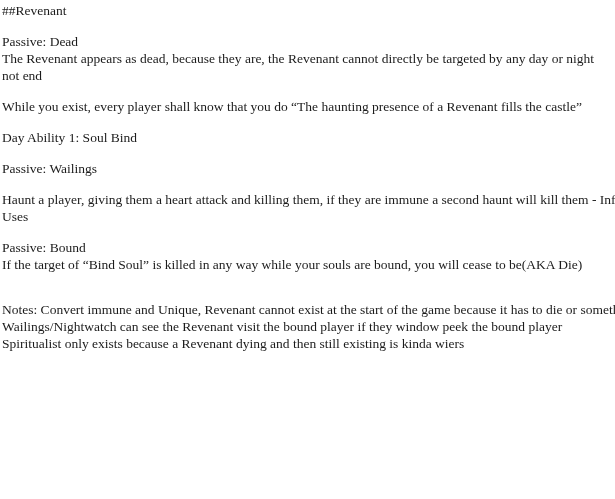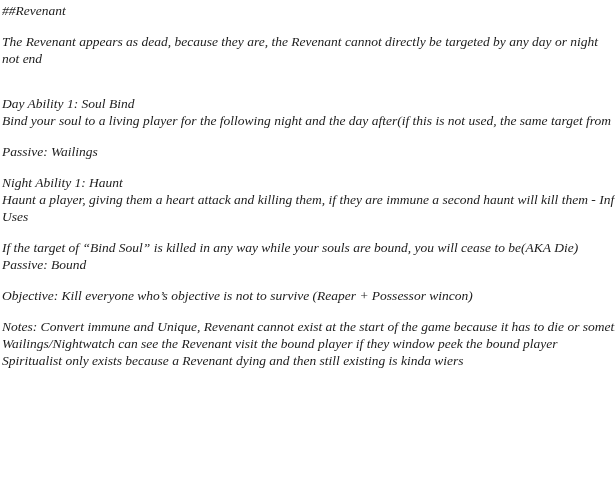--- a/index.html
+++ b/index.html
@@ -16,66 +16,62 @@
     padding: 2px 4px 0 2px;
     font-family: "Liberation Serif", "DejaVu Serif", serif;
     font-size: 13.5px;
     line-height: 17px;
     color: #1b1b1b;
     -webkit-font-smoothing: antialiased;
   }
   .line {
     white-space: nowrap;
     height: 17px;
-    font-style: italic;
   }
   .blank {
     height: 14px;
   }
 </style>
 </head>
 <body>
 
 <div class="doc">
   <div>
       <div>
         <div class="line">##Revenant</div>
       </div>
       <div class="blank"></div>
       <div>
+        <div class="line">Passive: Dead</div>
         <div class="line">The Revenant appears as dead, because they are, the Revenant cannot directly be targeted by any day or night</div>
         <div class="line">not end</div>
       </div>
       <div class="blank"></div>
       <div>
+        <div class="line">While you exist, every player shall know that you do “The haunting presence of a Revenant fills the castle”</div>
       </div>
       <div class="blank"></div>
       <div>
         <div class="line">Day Ability 1: Soul Bind</div>
-        <div class="line">Bind your soul to a living player for the following night and the day after(if this is not used, the same target from</div>
       </div>
       <div class="blank"></div>
       <div>
         <div class="line">Passive: Wailings</div>
       </div>
       <div class="blank"></div>
       <div>
-        <div class="line">Night Ability 1: Haunt</div>
         <div class="line">Haunt a player, giving them a heart attack and killing them, if they are immune a second haunt will kill them - Infinite</div>
         <div class="line">Uses</div>
       </div>
       <div class="blank"></div>
       <div>
+        <div class="line">Passive: Bound</div>
         <div class="line">If the target of “Bind Soul” is killed in any way while your souls are bound, you will cease to be(AKA Die)</div>
-        <div class="line">Passive: Bound</div>
       </div>
       <div class="blank"></div>
-      <div>
-        <div class="line">Objective: Kill everyone who’s objective is not to survive (Reaper + Possessor wincon)</div>
-      </div>
       <div class="blank"></div>
       <div>
         <div class="line">Notes: Convert immune and Unique, Revenant cannot exist at the start of the game because it has to die or something</div>
         <div class="line">Wailings/Nightwatch can see the Revenant visit the bound player if they window peek the bound player</div>
         <div class="line">Spiritualist only exists because a Revenant dying and then still existing is kinda wiers</div>
       </div>
     </div>
 </div>
 
 </body></html>

